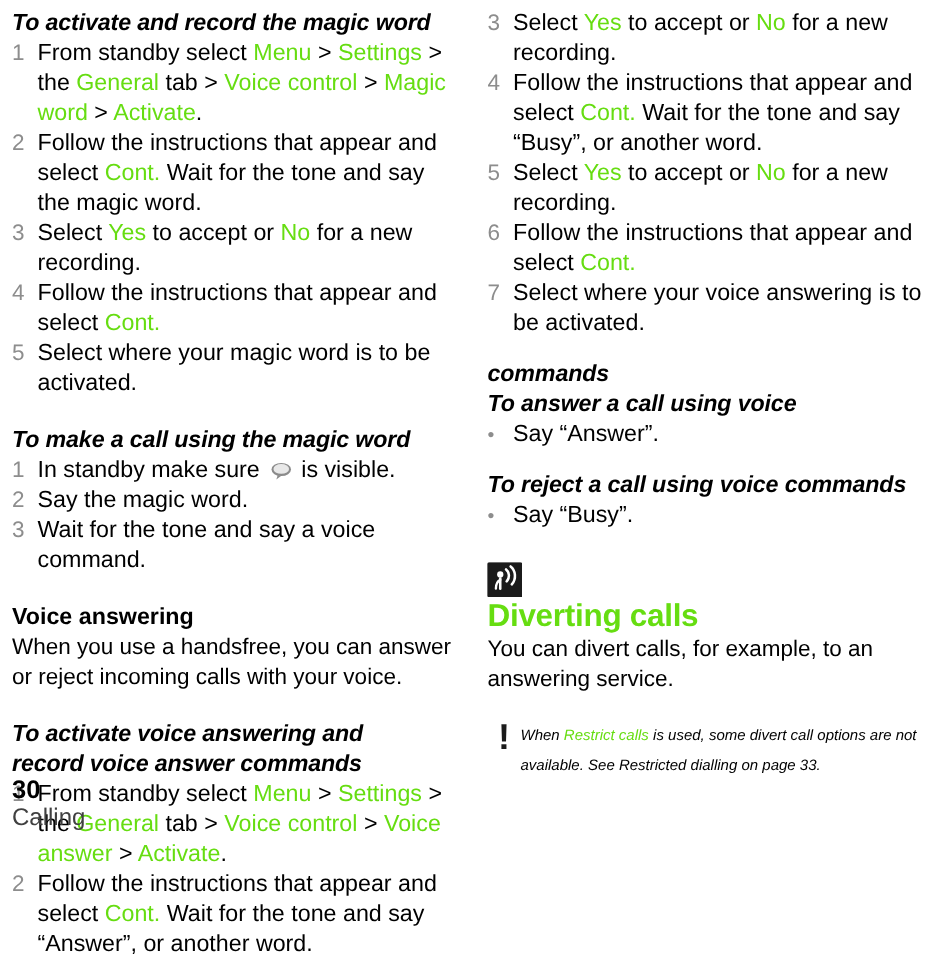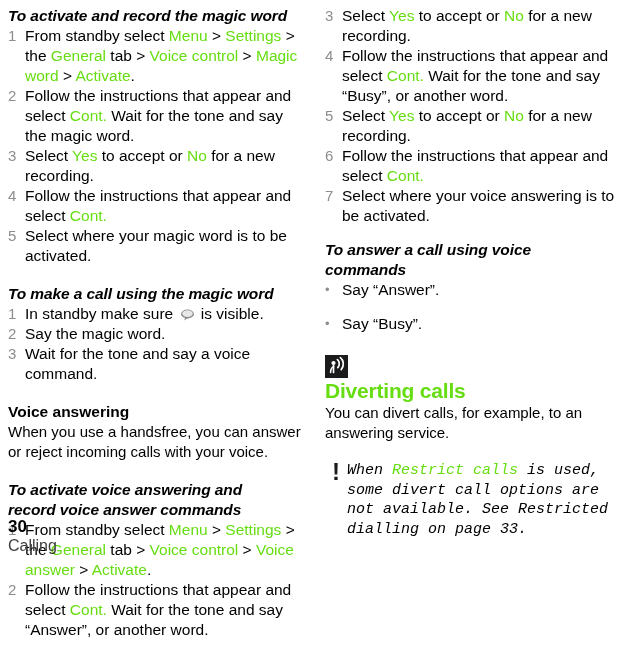--- a/index.html
+++ b/index.html
@@ -148,23 +148,22 @@
     font-weight: bold;
     line-height: 22px;
     text-align: center;
     color: #1b1b1b;
     padding-top: 0px;
     font-family: "Liberation Sans", sans-serif;
   }
   .note-text {
     flex: 1;
     font-style: italic;
-    font-size: 15px;
+    font-size: 10px;
     line-height: 19.5px;
-    font-family: Liberation Mono, monospace;
   }
 
   
   .bubble-icon {
     display: inline-block;
     width: 15px;
     height: 12px;
     vertical-align: -2px;
     position: relative;
     margin: 0 2px;
@@ -286,31 +285,32 @@
             <span class="txt"><span>Follow the instructions that appear and select </span><span class="ui">Cont.</span></span>
           </li>
           <li>
             <span class="num">7</span>
             <span class="txt"><span>Select where your voice answering is to be activated.</span></span>
           </li>
         </ol>
 
       <div class="spacer-md"></div>
 
+      <div class="proc-head">commands</div>
       <div class="proc-head">To answer a call using voice</div>
-      <div class="proc-head">commands</div>
       <ul class="bullets">
           <li>
             <span class="dot">•</span>
             <span class="txt"><span>Say “Answer”.</span></span>
           </li>
         </ul>
 
       <div class="spacer-md"></div>
 
+      <div class="proc-head">To reject a call using voice commands</div>
       <ul class="bullets">
           <li>
             <span class="dot">•</span>
             <span class="txt"><span>Say “Busy”.</span></span>
           </li>
         </ul>
 
       <div class="spacer-lg"></div>
 
       <div class="chapter">

